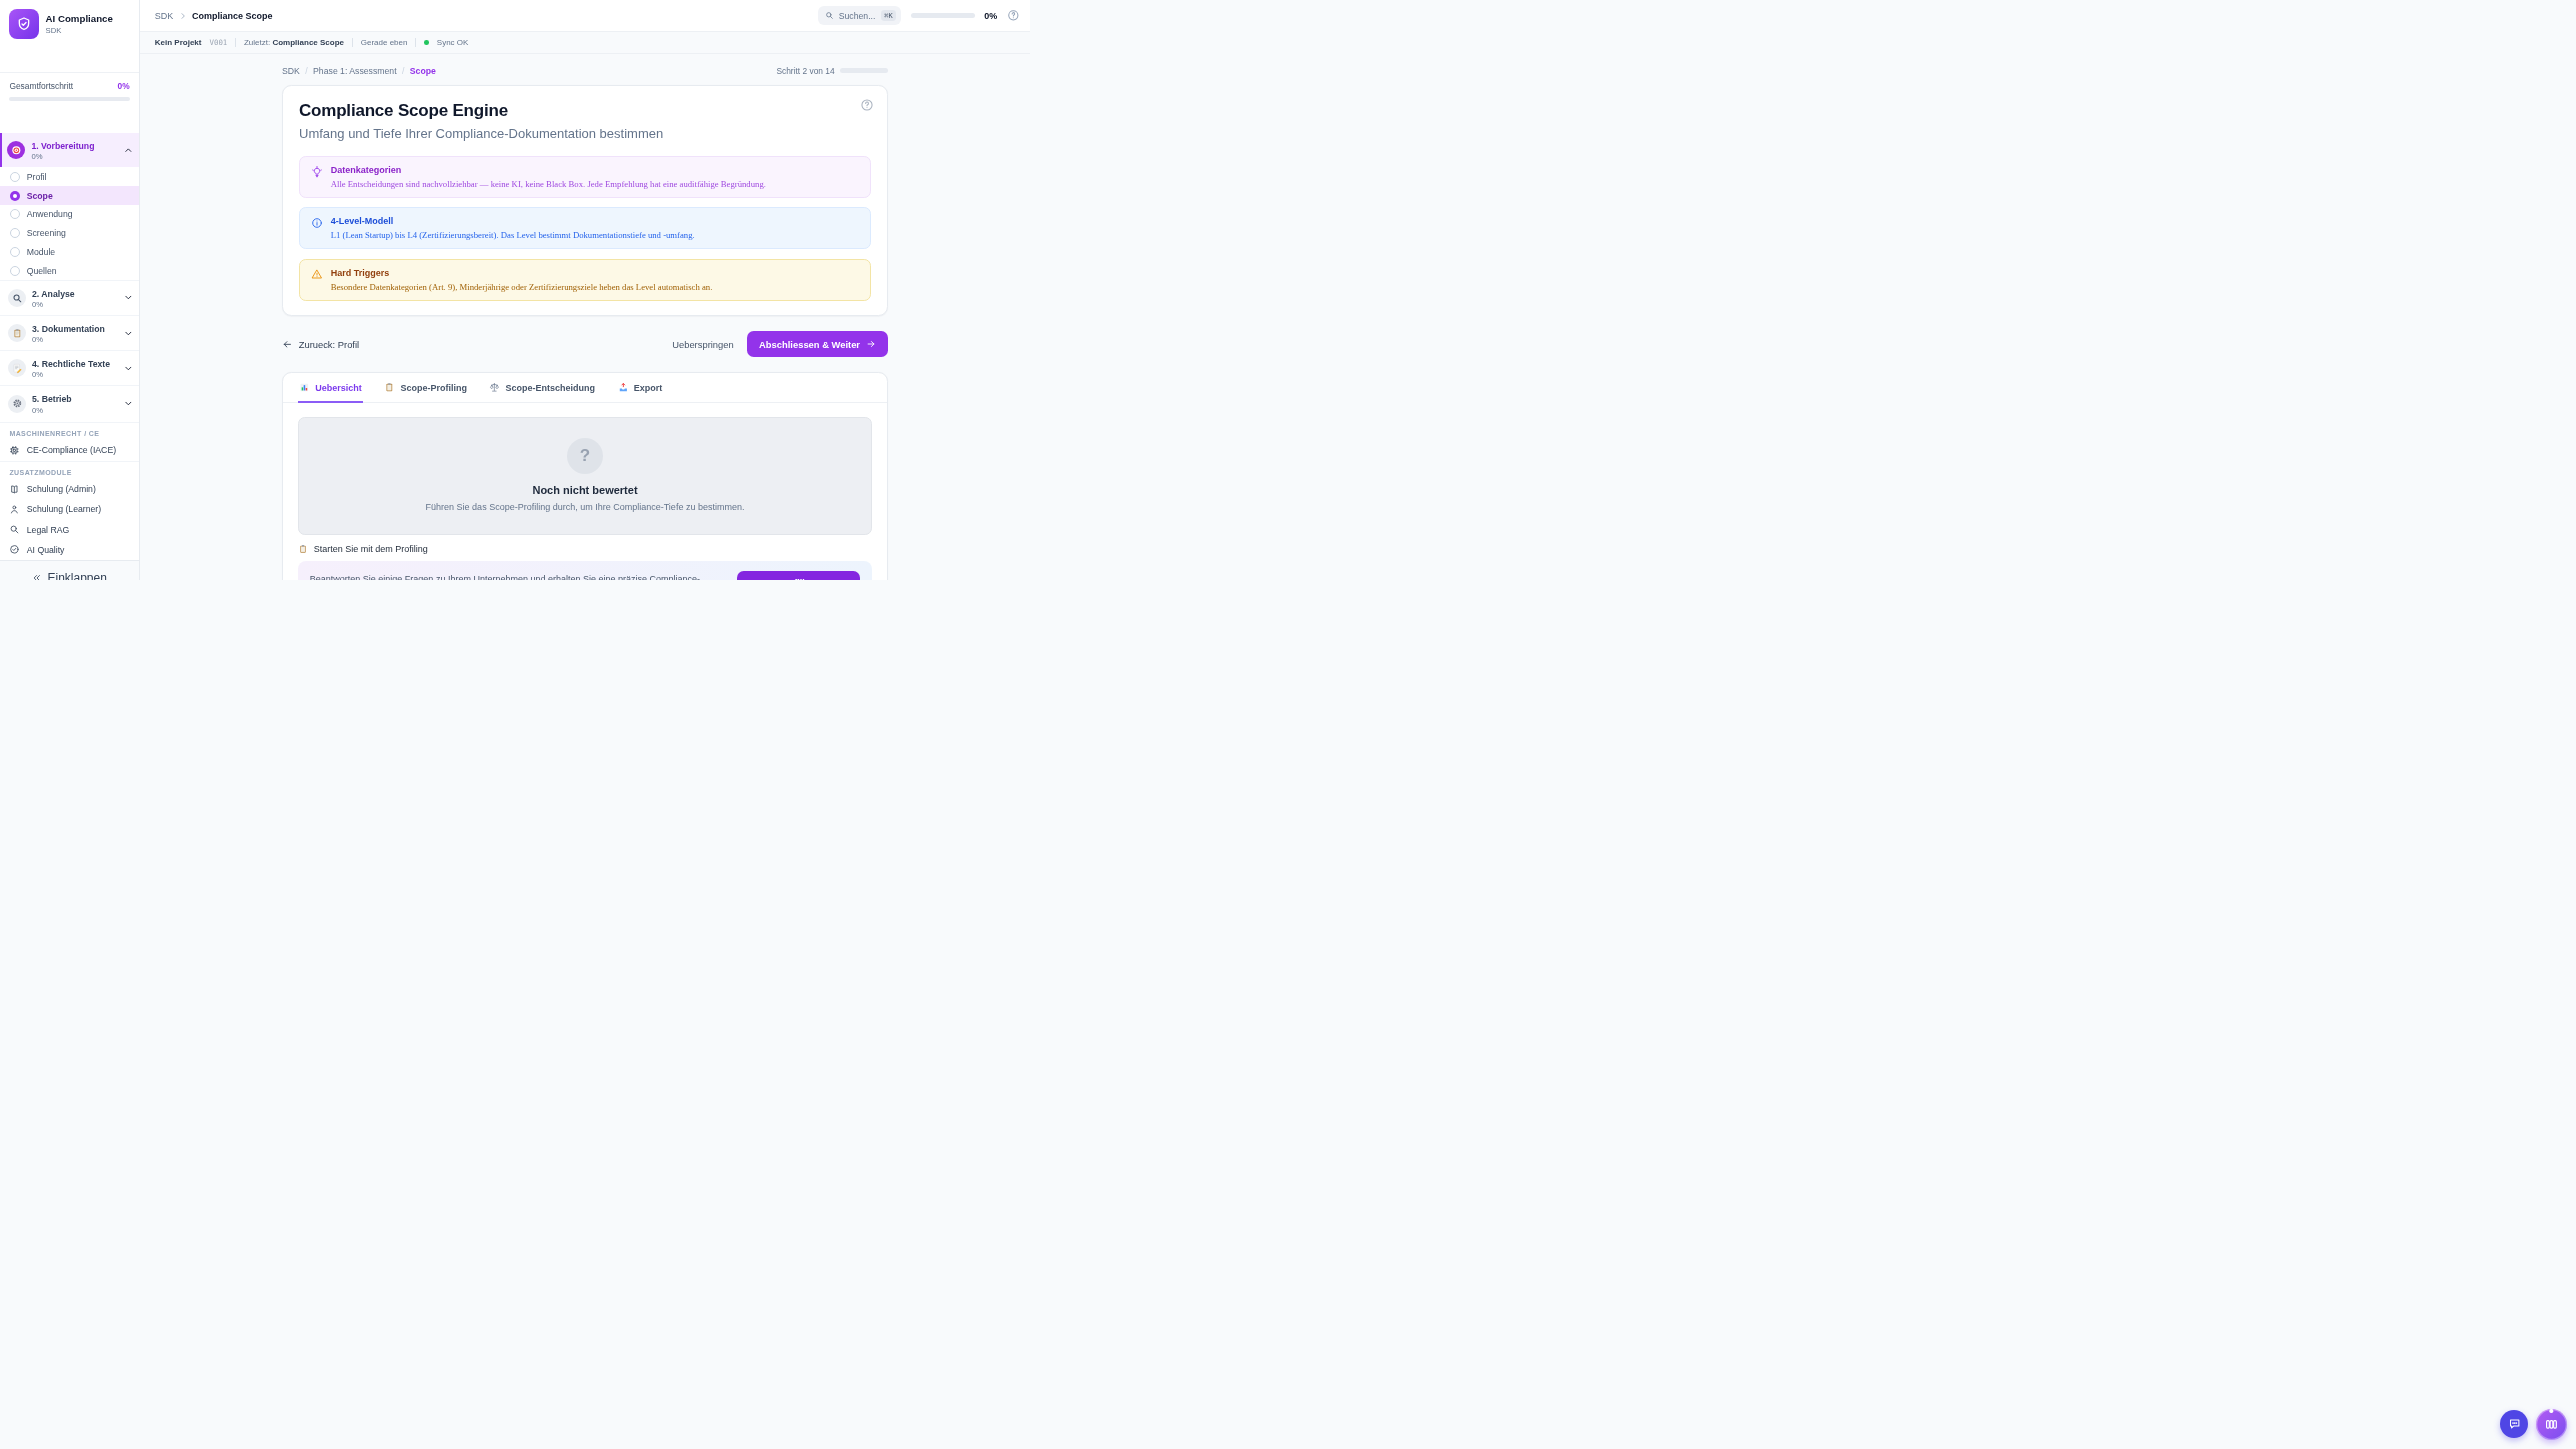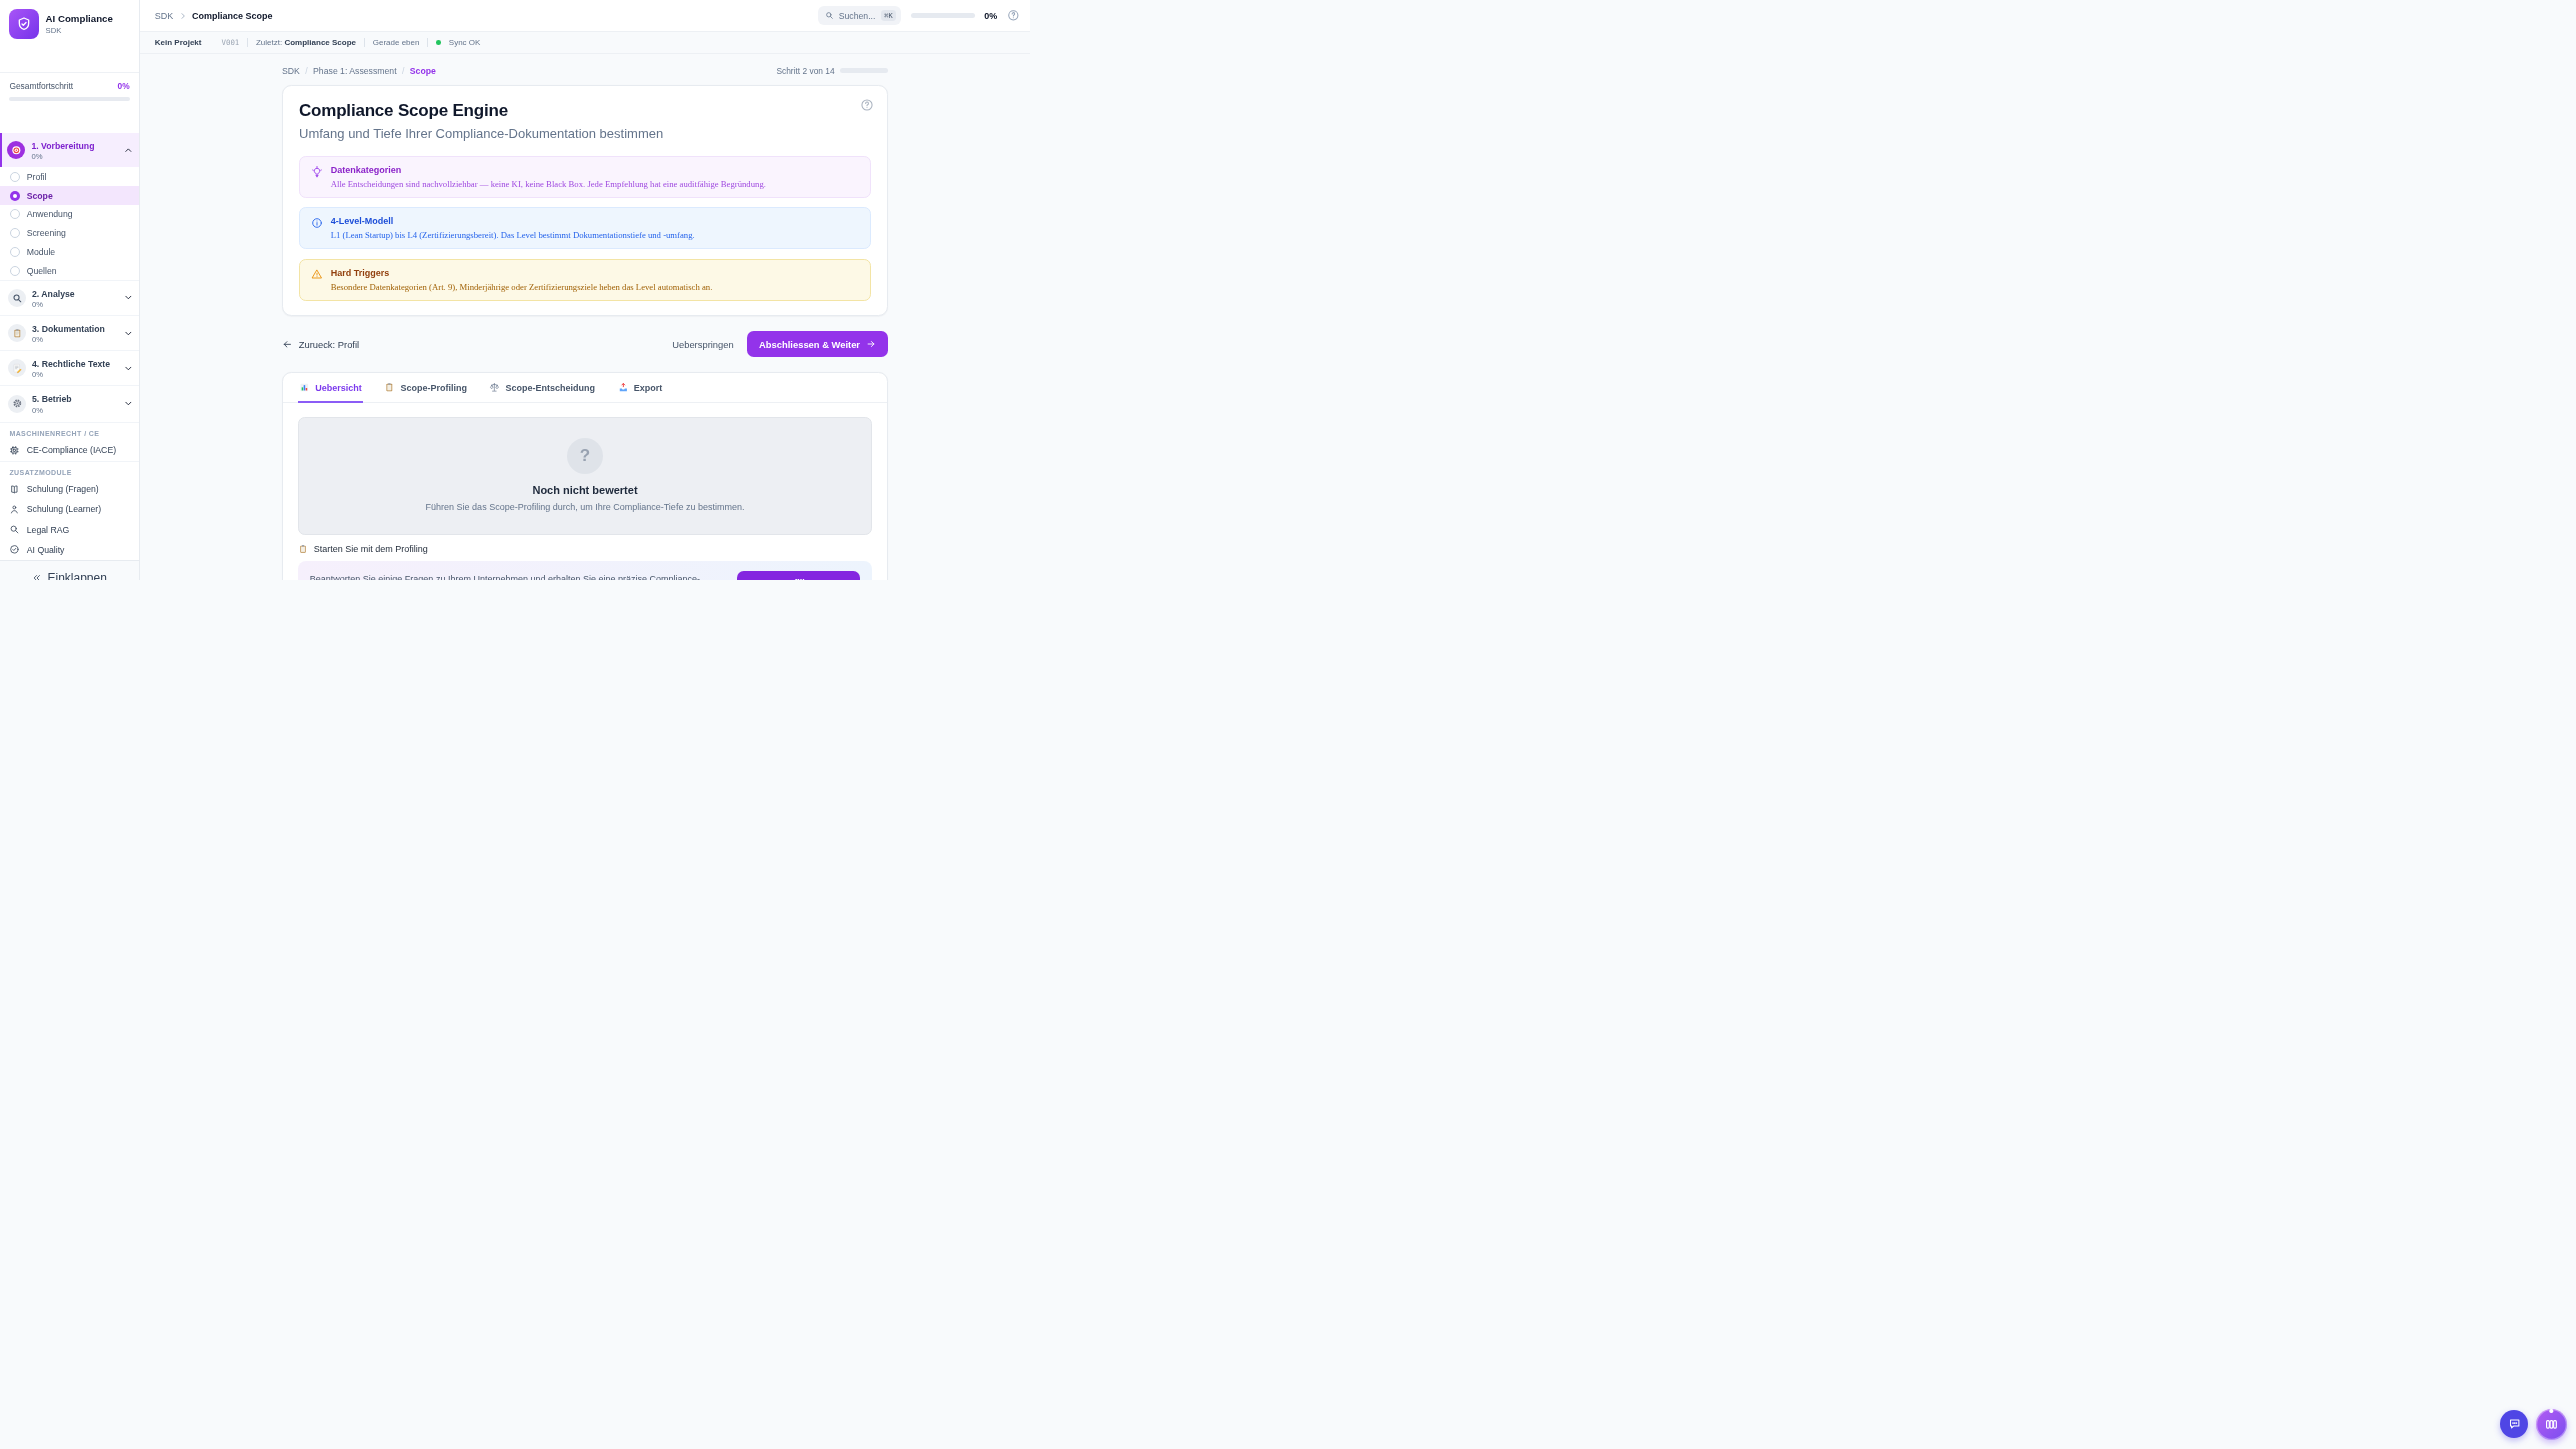--- a/index.html
+++ b/index.html
@@ -59,21 +59,21 @@
   .search-pill { display:flex; align-items:center; gap:5.4px; background:#f1f3f7; border-radius:6px; padding:4px 5.4px 4px 6.7px; cursor:text; }
   .search-pill svg { width:8.7px; height:8.7px; color:#64748b; }
   .search-txt { font-size:8.7px; color:#64748b; }
   .kbd { font-family:"DejaVu Sans Mono",monospace; font-size:7px; color:#475569; background:#e3e7ee; border-radius:3.4px; padding:1.3px 3.4px; }
   .top-track { width:64px; height:5.4px; border-radius:66px; background:#e6eaf0; }
   .top-pct { font-size:9px; font-weight:bold; color:#0f172a; }
   .help-ico { color:#94a3b8; cursor:pointer; display:flex; }
   .help-ico svg { width:12.7px; height:12.7px; }
   .statusbar { height:21.5px; background:#f8fafc; border-bottom:0.7px solid #edf0f4; display:flex; align-items:center; gap:8px; padding:0 14.8px; font-size:8px; }
   .sb-strong { font-weight:bold; color:#334155; }
-  .sb-ver { font-family:"DejaVu Sans Mono",monospace; font-size:7.4px; color:#9aa4b2;margin-left:12px; }
+  .sb-ver { font-family:"DejaVu Sans Mono",monospace; font-size:7.4px; color:#9aa4b2; }
   .sb-div { width:0.7px; height:9.4px; background:#dde3ea; }
   .sb-dim { color:#64748b; }
   .dot { width:4.7px; height:4.7px; border-radius:50%; background:#22c55e; }
 
   .content { flex:1; overflow:hidden; background:#f8fafc; padding-top:12px; }
   .container { width:606px; margin:0 auto; }
   .page-crumb-row { display:flex; align-items:center; margin-bottom:9.4px; }
   .page-crumbs { display:flex; align-items:center; gap:5.4px; font-size:8.7px; color:#64748b; }
   .slash { color:#cbd5e1; }
   .pc-cur { color:#9333ea; font-weight:bold; }
@@ -282,21 +282,21 @@
           </svg>
         <span class="lbl">CE-Compliance (IACE)</span>
       </div>
 
       <div class="sec-label">ZUSATZMODULE</div>
       <div class="side-item">
         <svg viewBox="0 0 24 24" fill="none" stroke="#334155" stroke-width="1.8" stroke-linejoin="round">
             <path d="M12 6.2C10.5 4.9 8.5 4.4 6 4.4v13.8c2.5 0 4.5.5 6 1.8 1.5-1.3 3.5-1.8 6-1.8V4.4c-2.5 0-4.5.5-6 1.8z"></path>
             <path d="M12 6.2V20"></path>
           </svg>
-        <span class="lbl">Schulung (Fragen)</span>
+        <span class="lbl">Schulung (Admin)</span>
       </div>
       <div class="side-item">
         <svg viewBox="0 0 24 24" fill="none" stroke="#334155" stroke-width="1.8" stroke-linecap="round">
             <circle cx="12" cy="7.8" r="3.2"></circle>
             <path d="M5.5 20c.8-3.4 3.3-5 6.5-5s5.7 1.6 6.5 5"></path>
           </svg>
         <span class="lbl">Schulung (Learner)</span>
       </div>
       <div class="side-item">
         <svg viewBox="0 0 24 24" fill="none" stroke="#334155" stroke-width="1.8" stroke-linecap="round">

